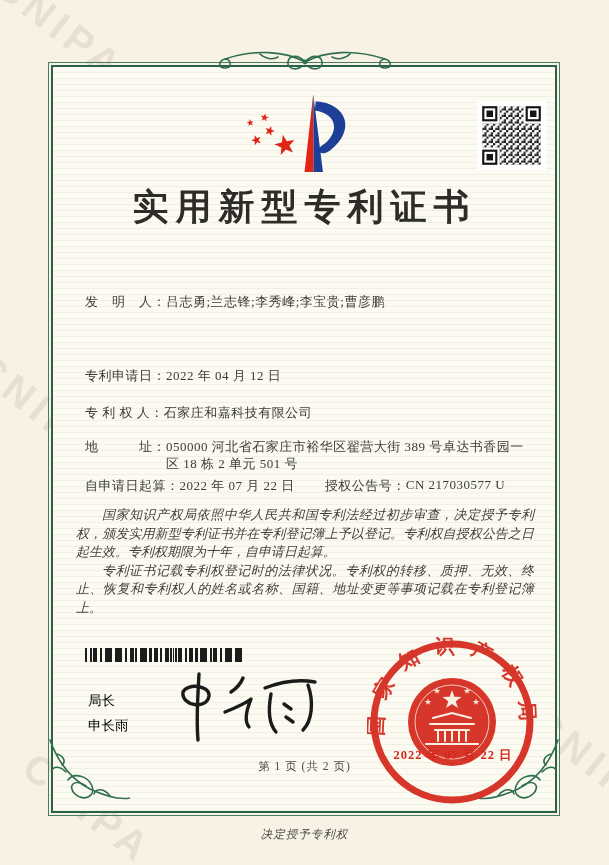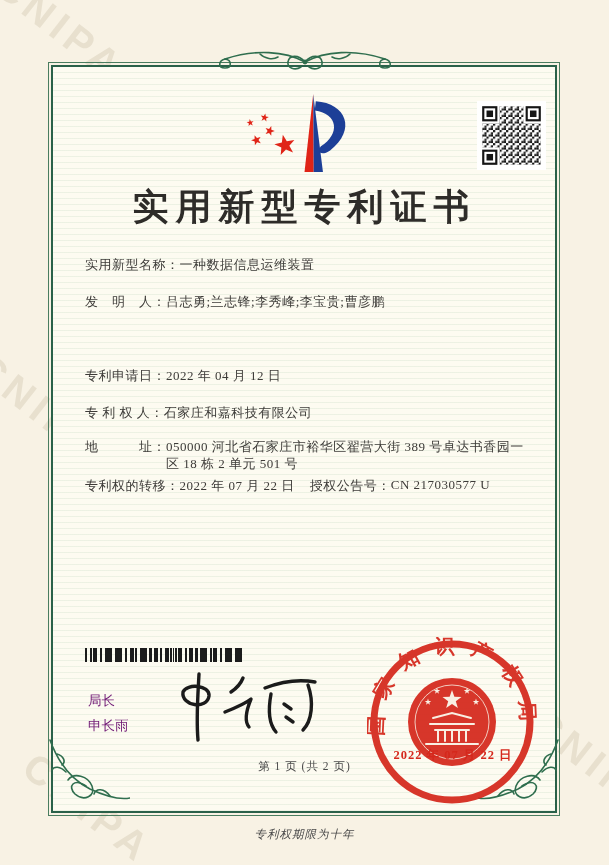--- a/index.html
+++ b/index.html
@@ -28,34 +28,34 @@
   .cert-no{position:absolute;left:74px;top:100px;font-size:13.5px;letter-spacing:2.5px;color:#3a3a3a;}
   .logo{position:absolute;left:240px;top:91px;}
   .qr{position:absolute;left:477px;top:101px;width:69px;height:69px;background:#fff;padding:3px;box-sizing:border-box;}
   .title{
     position:absolute;left:0;top:183px;width:100%;text-align:center;
     font-size:36px;font-weight:700;letter-spacing:7px;color:#2e2c29;
   }
   .field{position:absolute;left:85px;font-size:13px;color:#3d3b38;letter-spacing:.5px;}
   .flabel{display:inline-block;vertical-align:top;}
   .fvalue{display:inline-block;vertical-align:top;max-width:368px;line-height:17px;}
-  .fvalue2{display:inline-block;vertical-align:top;margin-left:15px;}
+  .fvalue2{display:inline-block;vertical-align:top;margin-left:30px;}
   .paras{
     position:absolute;left:76px;top:506px;width:458px;
     font-size:13px;line-height:18.6px;color:#403e3a;font-style:italic;
   }
   .paras p{margin:0;text-indent:2em;text-align:justify;}
   .barcode{
     position:absolute;left:85px;top:648px;width:157px;height:14px;
     background:
       repeating-linear-gradient(90deg,#1c1c1c 0 2px,transparent 2px 5px),
       repeating-linear-gradient(90deg,#1c1c1c 0 1px,transparent 1px 8px),
       repeating-linear-gradient(90deg,transparent 0 9px,#1c1c1c 9px 12px);
   }
-  .signatory{position:absolute;left:88px;top:688px;font-size:13.5px;line-height:25px;color:#701a75;}
+  .signatory{position:absolute;left:88px;top:688px;font-size:13.5px;line-height:25px;color:#000000;}
   .signature{position:absolute;left:165px;top:666px;}
   .seal{position:absolute;left:367px;top:637px;width:170px;height:170px;opacity:.93;}
   .seal-date{
     position:absolute;left:360px;top:747px;width:186px;text-align:center;
     font-size:12.5px;letter-spacing:1px;color:#d5281c;font-weight:bold;
   }
   .page-no{position:absolute;left:0;top:759px;width:100%;text-align:center;font-size:11.5px;letter-spacing:1px;color:#4a4a4a;}
   .cont-note{position:absolute;left:0;top:827px;width:100%;text-align:center;font-size:11.5px;letter-spacing:1px;color:#4a4a4a;font-style:italic;}
 </style>
 </head>
@@ -143,40 +143,39 @@
         <rect x="23" y="3" width="3" height="3" fill="#151515"></rect>
       <rect x="0" y="20" width="9" height="9" fill="#fff"></rect>
         <rect x="1" y="21" width="7" height="7" fill="#151515"></rect>
         <rect x="2" y="22" width="5" height="5" fill="#fff"></rect>
         <rect x="3" y="23" width="3" height="3" fill="#151515"></rect>
     </g>
   </svg>
 
   <div class="title">实用新型专利证书</div>
 
-  <div class="field" style="top:256px">
-    <span class="flabel">实用新型名称：</span><span class="fvalue">一种数据信息运维装置</span>
-  </div>
   <div class="field" style="top:293px">
     <span class="flabel">发　明　人：</span><span class="fvalue">吕志勇;兰志锋;李秀峰;李宝贵;曹彦鹏</span>
   </div>
   <div class="field" style="top:367px">
     <span class="flabel">专利申请日：</span><span class="fvalue">2022 年 04 月 12 日</span>
   </div>
   <div class="field" style="top:404px">
     <span class="flabel">专 利 权 人：</span><span class="fvalue">石家庄和嘉科技有限公司</span>
   </div>
   <div class="field" style="top:438px">
     <span class="flabel">地　　　址：</span><span class="fvalue">050000 河北省石家庄市裕华区翟营大街 389 号卓达书香园一区 18 栋 2 单元 501 号</span>
   </div>
   <div class="field" style="top:477px">
-    <span class="flabel">专利权的转移：</span><span class="fvalue">2022 年 07 月 22 日</span><span class="fvalue2"><span class="flabel">授权公告号：</span><span>CN 217030577 U</span></span>
+    <span class="flabel">自申请日起算：</span><span class="fvalue">2022 年 07 月 22 日</span><span class="fvalue2"><span class="flabel">授权公告号：</span><span>CN 217030577 U</span></span>
   </div>
 
   <div class="paras">
+    <p>国家知识产权局依照中华人民共和国专利法经过初步审查，决定授予专利权，颁发实用新型专利证书并在专利登记簿上予以登记。专利权自授权公告之日起生效。专利权期限为十年，自申请日起算。</p>
+    <p>专利证书记载专利权登记时的法律状况。专利权的转移、质押、无效、终止、恢复和专利权人的姓名或名称、国籍、地址变更等事项记载在专利登记簿上。</p>
   </div>
 
   <div class="barcode"></div>
 
   <div class="signatory">
     <div>局长</div>
     <div>申长雨</div>
   </div>
 
   <svg class="signature" width="170" height="85" viewBox="0 0 170 85">
@@ -214,15 +213,15 @@
     <defs>
       <path id="sealArc" d="M-62,30 A69,69 0 1 1 62,30" fill="none"></path>
     </defs>
     <text font-size="20" font-weight="bold" fill="#d5281c" letter-spacing="15" font-family="Liberation Serif, DejaVu Serif, serif">
       <textPath href="#sealArc" startOffset="50%" text-anchor="middle">国家知识产权局</textPath>
     </text>
   </svg>
   <div class="seal-date">2022 年 07 月 22 日</div>
 
   <div class="page-no">第 1 页 (共 2 页)</div>
-  <div class="cont-note">专利权期限为十年</div>
+  <div class="cont-note">决定授予专利权</div>
 
 </div>
 
 </body></html>

